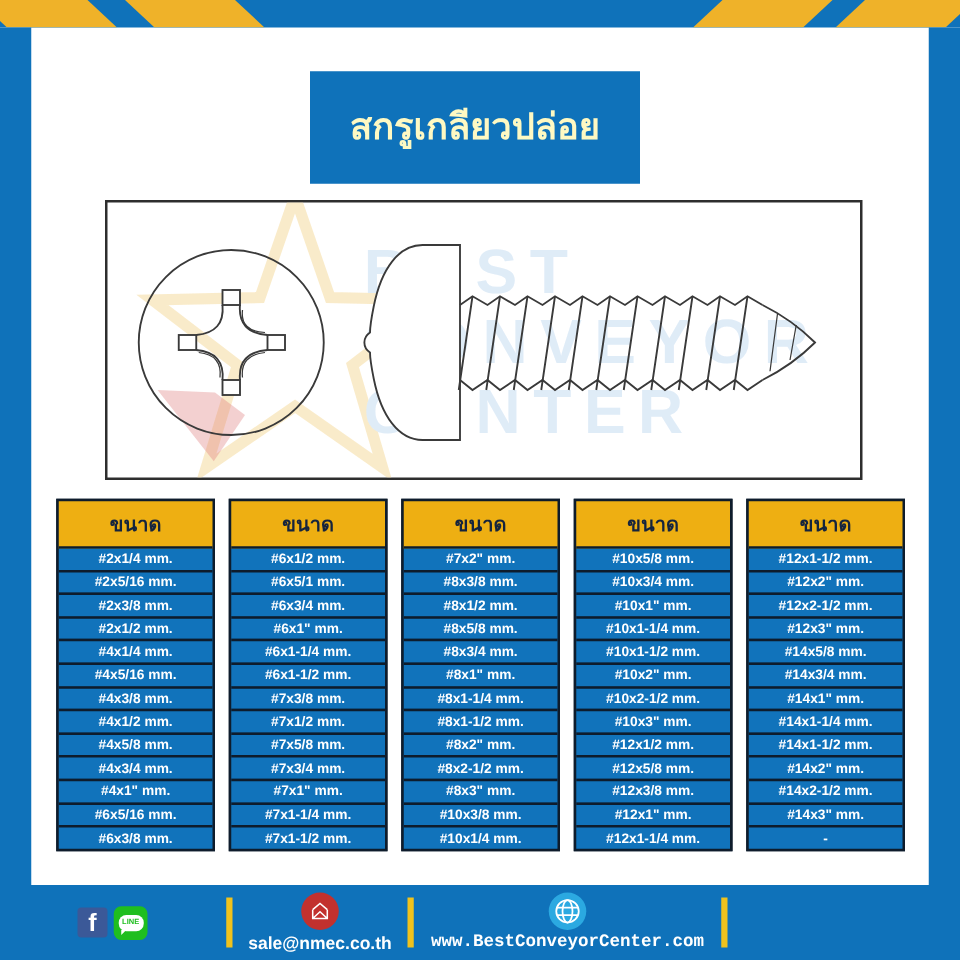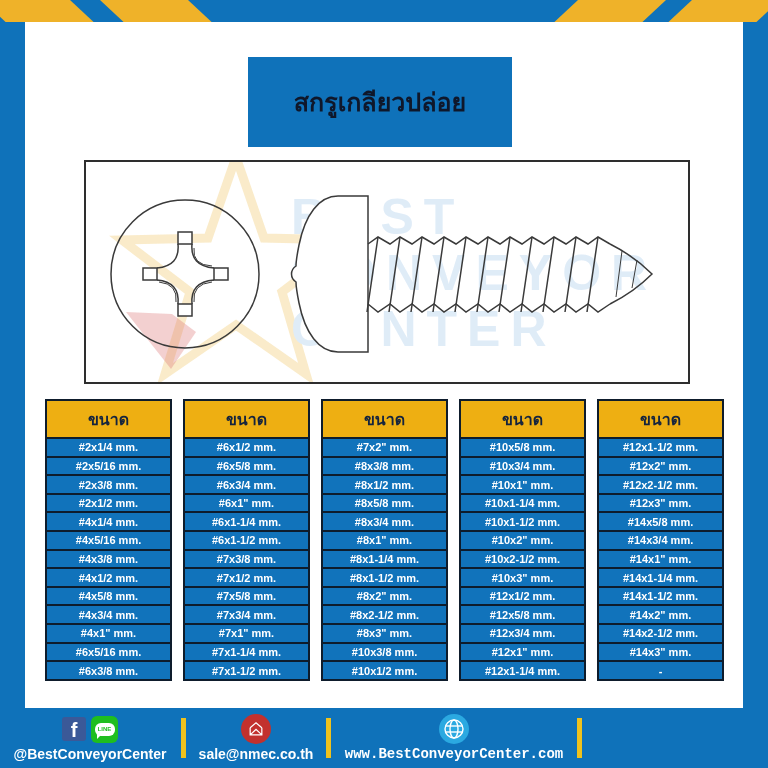--- a/index.html
+++ b/index.html
@@ -11,21 +11,21 @@
   .hazard{position:absolute;left:0;top:0;width:768px;height:22px;background:#0F72BA;overflow:hidden;}
   .st{position:absolute;top:0;height:22px;width:88px;background:#EFB229;}
   .st.l{transform:skewX(47deg);transform-origin:top left;}
   .st.r{transform:skewX(-47deg);transform-origin:top left;}
   .border-left,.border-right{position:absolute;top:22px;width:25px;height:686px;background:#0F72BA;}
   .border-left{left:0;} .border-right{right:0;}
   
   .title-box{
     position:absolute;left:248px;top:57px;width:264px;height:90px;background:#0F72BA;
     display:flex;flex-direction:column;align-items:center;justify-content:center;
-    color:#0f172a;font-weight:bold;font-size:25px;line-height:38px;text-align:center;
+    color:#fef9c3;font-weight:bold;font-size:29px;line-height:38px;text-align:center;
   }
   
   .drawing-box{
     position:absolute;left:84px;top:160px;width:602px;height:220px;
     border:2px solid #2e2e2e;background:#ffffff;
   }
   .drawing-box svg{display:block;}
   .wm-text{font-weight:bold;font-size:50px;letter-spacing:10px;fill:#DCEAF7;}
   .draw{stroke:#3a3a3a;stroke-width:1.5;fill:none;}
   .draw-fill{stroke:#3a3a3a;stroke-width:1.5;fill:#ffffff;}
@@ -153,21 +153,21 @@
         <div class="tbl-row">#4x1" mm.</div>
         <div class="tbl-row">#6x5/16 mm.</div>
         <div class="tbl-row">#6x3/8 mm.</div>
       </div>
   </div>
   <div class="size-table" style="left:183px">
     <div class="tbl-hdr">ขนาด</div>
     <div class="tbl-rows">
 
     <div class="tbl-row">#6x1/2 mm.</div>
-        <div class="tbl-row">#6x5/8 mm.</div>
+        <div class="tbl-row">#6x5/1 mm.</div>
         <div class="tbl-row">#6x3/4 mm.</div>
         <div class="tbl-row">#6x1" mm.</div>
         <div class="tbl-row">#6x1-1/4 mm.</div>
         <div class="tbl-row">#6x1-1/2 mm.</div>
         <div class="tbl-row">#7x3/8 mm.</div>
         <div class="tbl-row">#7x1/2 mm.</div>
         <div class="tbl-row">#7x5/8 mm.</div>
         <div class="tbl-row">#7x3/4 mm.</div>
         <div class="tbl-row">#7x1" mm.</div>
         <div class="tbl-row">#7x1-1/4 mm.</div>
@@ -183,38 +183,38 @@
         <div class="tbl-row">#8x1/2 mm.</div>
         <div class="tbl-row">#8x5/8 mm.</div>
         <div class="tbl-row">#8x3/4 mm.</div>
         <div class="tbl-row">#8x1" mm.</div>
         <div class="tbl-row">#8x1-1/4 mm.</div>
         <div class="tbl-row">#8x1-1/2 mm.</div>
         <div class="tbl-row">#8x2" mm.</div>
         <div class="tbl-row">#8x2-1/2 mm.</div>
         <div class="tbl-row">#8x3" mm.</div>
         <div class="tbl-row">#10x3/8 mm.</div>
-        <div class="tbl-row">#10x1/2 mm.</div>
+        <div class="tbl-row">#10x1/4 mm.</div>
       </div>
   </div>
   <div class="size-table" style="left:459px">
     <div class="tbl-hdr">ขนาด</div>
     <div class="tbl-rows">
 
     <div class="tbl-row">#10x5/8 mm.</div>
         <div class="tbl-row">#10x3/4 mm.</div>
         <div class="tbl-row">#10x1" mm.</div>
         <div class="tbl-row">#10x1-1/4 mm.</div>
         <div class="tbl-row">#10x1-1/2 mm.</div>
         <div class="tbl-row">#10x2" mm.</div>
         <div class="tbl-row">#10x2-1/2 mm.</div>
         <div class="tbl-row">#10x3" mm.</div>
         <div class="tbl-row">#12x1/2 mm.</div>
         <div class="tbl-row">#12x5/8 mm.</div>
-        <div class="tbl-row">#12x3/4 mm.</div>
+        <div class="tbl-row">#12x3/8 mm.</div>
         <div class="tbl-row">#12x1" mm.</div>
         <div class="tbl-row">#12x1-1/4 mm.</div>
       </div>
   </div>
   <div class="size-table" style="left:597px">
     <div class="tbl-hdr">ขนาด</div>
     <div class="tbl-rows">
 
     <div class="tbl-row">#12x1-1/2 mm.</div>
         <div class="tbl-row">#12x2" mm.</div>
@@ -234,21 +234,20 @@
 </div>
 
 <div class="footer">
   <div class="f-sec social">
     <div class="f-icons">
       <span class="fb-badge">f</span>
       <span class="line-badge">
         <span class="line-bubble">LINE</span>
       </span>
     </div>
-    <div class="f-label">@BestConveyorCenter</div>
   </div>
   <div class="f-div"></div>
   <div class="f-sec email">
     <span class="circ-icon mail">
       <svg width="20" height="20" viewBox="0 0 24 24">
         <path d="M5,10.5 L12,4.5 L19,10.5 M5,10.5 L5,19 L19,19 L19,10.5 M5,19 L12,12.5 L19,19" stroke="#ffffff" stroke-width="1.5" fill="none"></path>
       </svg>
     </span>
     <div class="f-label">sale@nmec.co.th</div>
   </div>

